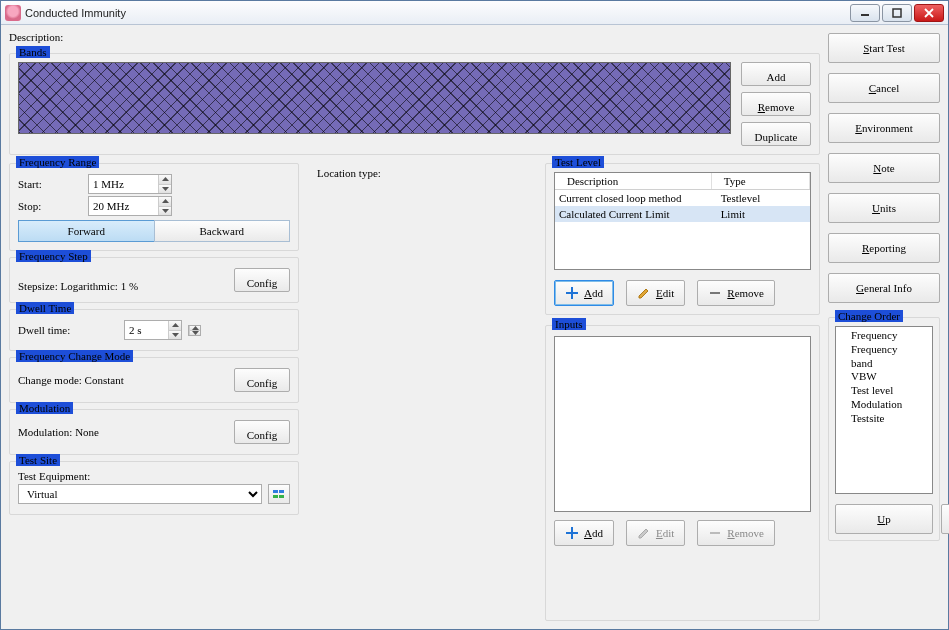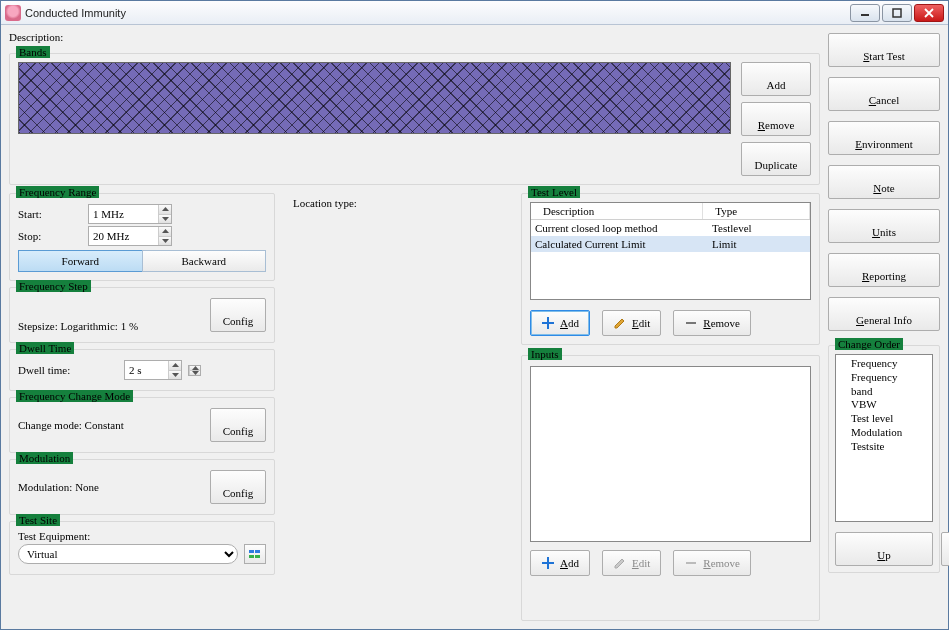--- a/index.html
+++ b/index.html
@@ -59,48 +59,48 @@
     border: 1px solid #d8d8d8;
     border-radius: 2px;
     padding: 8px 8px 8px 8px;
     margin-top: 6px;
     position: relative;
     background: #f0f0f0;
   }
   .group > .legend {
     position: absolute;
     top: -8px; left: 6px;
-    background: #15803d;
+    background: #1d4ed8;
     padding: 0 3px;
     font-size: 11px;
     color: #000;
   }
   .bands-row { display:flex; gap:10px; align-items:flex-start; }
   .band-canvas {
     flex:1; height: 72px;
     border: 1px solid #666;
     background-color: #756bb7;
     background-image:
       repeating-linear-gradient(45deg, rgba(0,0,0,.55) 0 1px, transparent 1px 9px),
       repeating-linear-gradient(-45deg, rgba(0,0,0,.55) 0 1px, transparent 1px 9px);
   }
   .band-btns { display:flex; flex-direction:column; gap:6px; width:70px; }
   button.std {
     height: 24px;
-    padding: 16px 10px;
+    padding: 8px 10px;
     border: 1px solid #adadad;
     background: linear-gradient(#fdfdfd,#e9e9e9);
     border-radius: 2px;
     font: inherit;
     color:#000;
     cursor: pointer;
   }
   button.std:disabled { color:#888; }
   .mid-columns { display:flex; gap:18px; margin-top:2px; flex:1; }
-  .colA { width: 266px; display:flex; flex-direction:column; }
+  .colA { width: 290px; display:flex; flex-direction:column; }
   .colB { width: 210px; }
   .colC { flex:1; display:flex; flex-direction:column; }
   .row { display:flex; align-items:center; gap:6px; margin:2px 0; }
   .lbl { width: 64px; }
   input.txt, select.sel {
     height: 20px;
     border: 1px solid #adadad;
     background:#fff;
     font: inherit;
     padding: 0 4px;
@@ -333,21 +333,21 @@
             <div class="row" style="justify-content:space-between;">
               <span>Modulation: None</span>
               <button class="std cfgbtn">Config</button>
             </div>
           </div>
 
           <div class="group">
             <div class="legend">Test Site</div>
             <div>Test Equipment:</div>
             <div class="row" style="margin-top:2px;">
-              <select class="sel" style="flex:1;border-radius:10px;">
+              <select class="sel" style="flex:1;">
                 <option>Virtual</option>
               </select>
               <div class="tinygrid">
                 <svg class="ico" viewBox="0 0 14 14">
                   <rect x="1" y="3" width="5" height="3" fill="#2f7de0"></rect>
                   <rect x="7" y="3" width="5" height="3" fill="#2f7de0"></rect>
                   <rect x="1" y="8" width="5" height="3" fill="#36b24a"></rect>
                   <rect x="7" y="8" width="5" height="3" fill="#36b24a"></rect>
                 </svg>
               </div>

